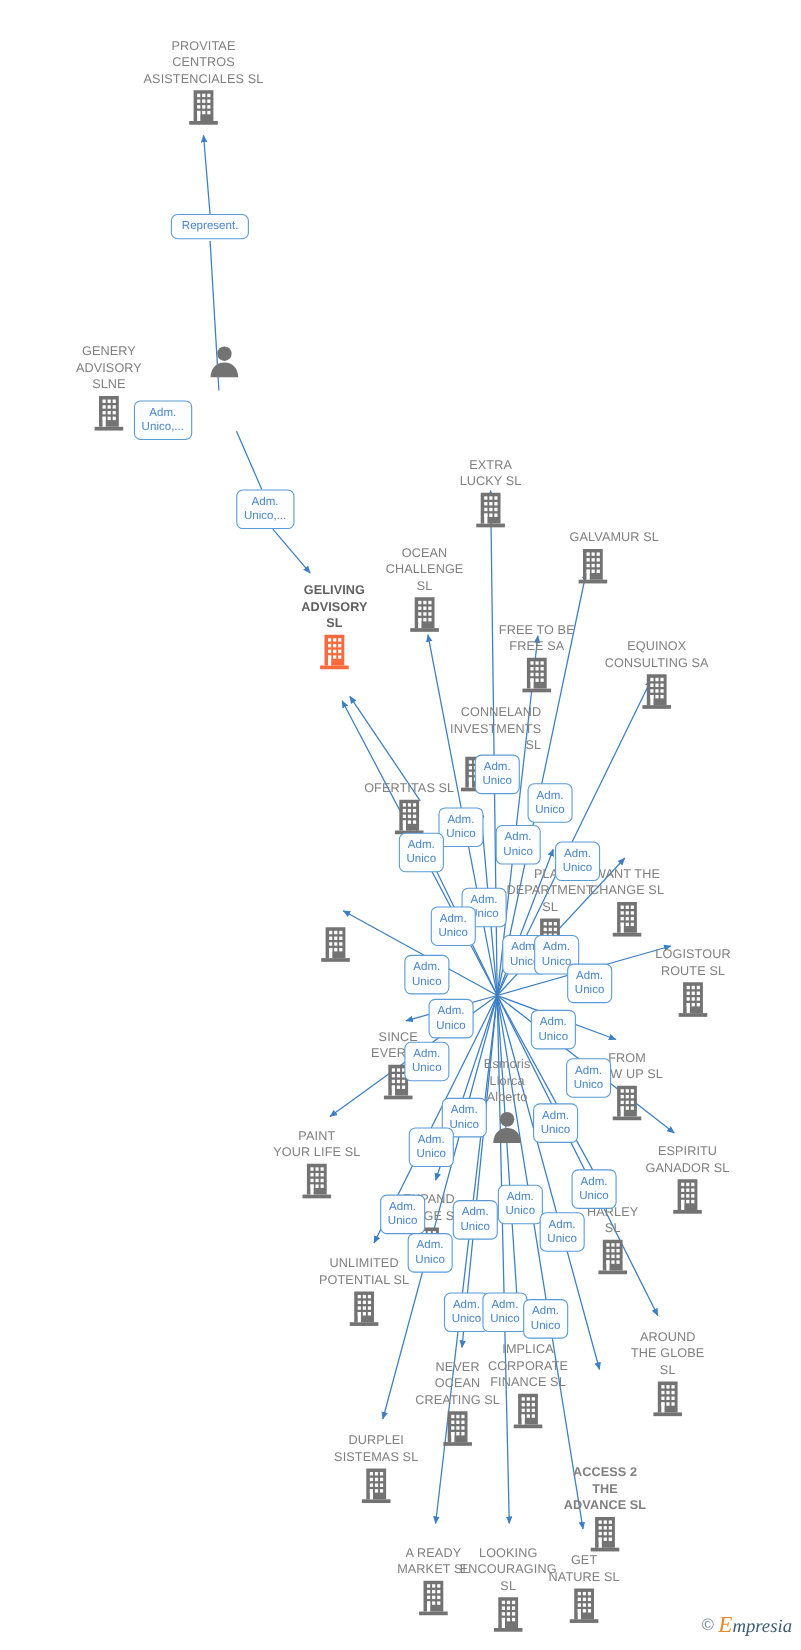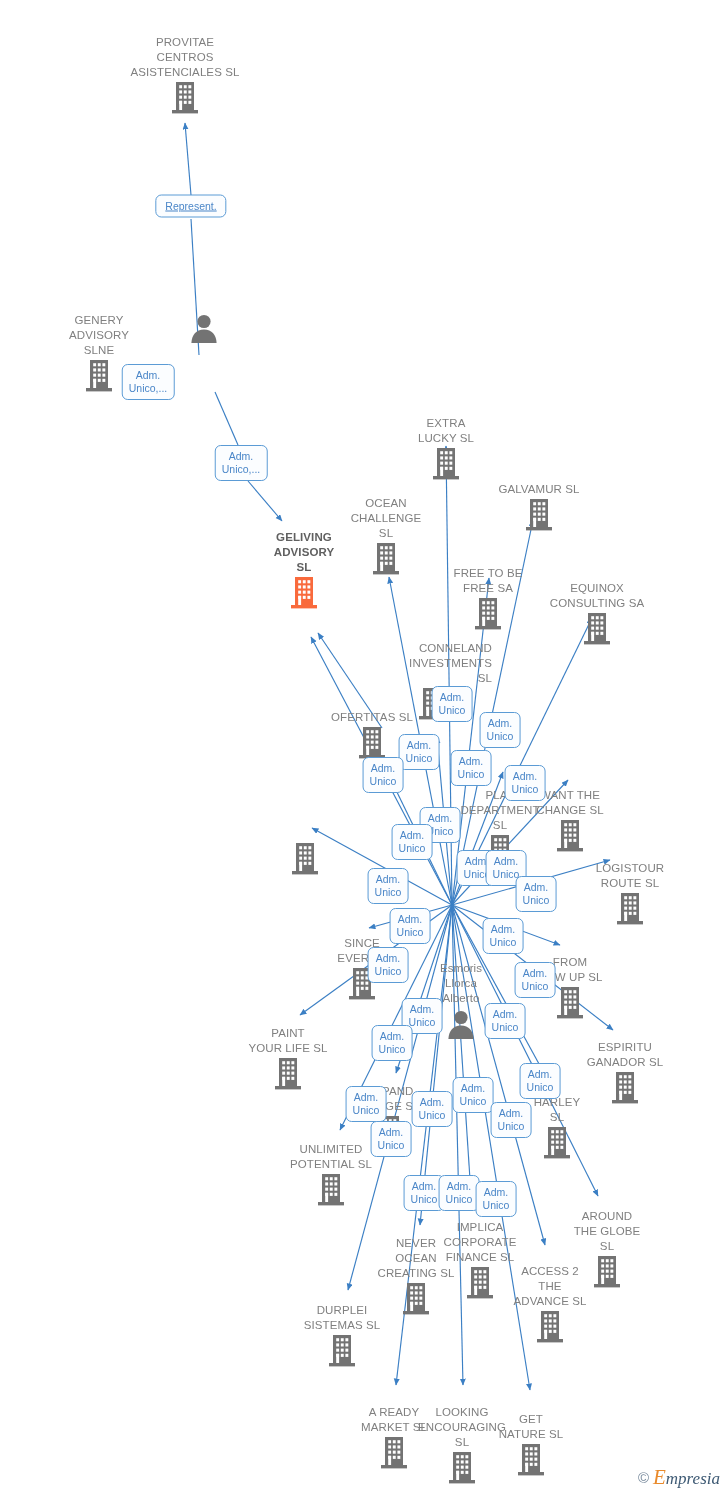--- a/index.html
+++ b/index.html
@@ -59,21 +59,21 @@
     border-radius: 6px;
     color: #4a86c8;
     font-size: 10.5px;
     line-height: 13px;
     text-align: center;
     padding: 4px 6px;
     white-space: pre-line;
     box-sizing: border-box;
     font-family: "Liberation Sans", sans-serif;
   }
-  .rel.wide { padding: 4px 9px; text-decoration: underline; }
+  .rel.wide { padding: 4px 9px; }
   #watermark {
     position: absolute;
     right: 8px;
     bottom: 10px;
     display: flex;
     align-items: center;
     gap: 4px;
     font-size: 17px;
     color: #e98a2b;
     font-family: "Liberation Serif", serif;
@@ -235,21 +235,21 @@
             <rect x="9.2" y="15.6" width="2.9" height="3.1" fill="#ffffff"></rect>
             <rect x="13.8" y="15.6" width="2.9" height="3.1" fill="#ffffff"></rect>
             <rect x="18.4" y="15.6" width="2.9" height="3.1" fill="#ffffff"></rect>
             <rect x="9.2" y="20.8" width="2.9" height="3.1" fill="#ffffff"></rect>
             <rect x="13.8" y="20.8" width="2.9" height="3.1" fill="#ffffff"></rect>
             <rect x="18.4" y="20.8" width="2.9" height="3.1" fill="#ffffff"></rect>
             <rect x="9.2" y="20.8" width="2.9" height="9.2" fill="#ffffff"></rect>
           </svg>
         </div>
       </div>
-      <div class="node" style="left: 539px; top: 482px;">
+      <div class="node" style="left: 539px; top: 482px; text-align: right;">
         <div class="label">GALVAMUR  SL</div>
         <div class="icon-wrap">
           <svg width="30" height="36" viewBox="0 0 30 36" class="company-svg">
             <path d="M6 2 H24 V30 H6 Z" fill="#737373"></path>
             <rect x="2" y="30" width="26" height="3.4" fill="#737373"></rect>
             <rect x="9.2" y="5.2" width="2.9" height="3.1" fill="#ffffff"></rect>
             <rect x="13.8" y="5.2" width="2.9" height="3.1" fill="#ffffff"></rect>
             <rect x="18.4" y="5.2" width="2.9" height="3.1" fill="#ffffff"></rect>
             <rect x="9.2" y="10.4" width="2.9" height="3.1" fill="#ffffff"></rect>
             <rect x="13.8" y="10.4" width="2.9" height="3.1" fill="#ffffff"></rect>
@@ -708,21 +708,21 @@
             <rect x="9.2" y="15.6" width="2.9" height="3.1" fill="#ffffff"></rect>
             <rect x="13.8" y="15.6" width="2.9" height="3.1" fill="#ffffff"></rect>
             <rect x="18.4" y="15.6" width="2.9" height="3.1" fill="#ffffff"></rect>
             <rect x="9.2" y="20.8" width="2.9" height="3.1" fill="#ffffff"></rect>
             <rect x="13.8" y="20.8" width="2.9" height="3.1" fill="#ffffff"></rect>
             <rect x="18.4" y="20.8" width="2.9" height="3.1" fill="#ffffff"></rect>
             <rect x="9.2" y="20.8" width="2.9" height="9.2" fill="#ffffff"></rect>
           </svg>
         </div>
       </div>
-      <div class="node" style="left: 550px; top: 1264px;">
+      <div class="node" style="left: 550px; top: 1332px; font-weight: bold;">
         <div class="label">ACCESS 2
 THE
 ADVANCE  SL</div>
         <div class="icon-wrap">
           <svg width="30" height="36" viewBox="0 0 30 36" class="company-svg">
             <path d="M6 2 H24 V30 H6 Z" fill="#737373"></path>
             <rect x="2" y="30" width="26" height="3.4" fill="#737373"></rect>
             <rect x="9.2" y="5.2" width="2.9" height="3.1" fill="#ffffff"></rect>
             <rect x="13.8" y="5.2" width="2.9" height="3.1" fill="#ffffff"></rect>
             <rect x="18.4" y="5.2" width="2.9" height="3.1" fill="#ffffff"></rect>

